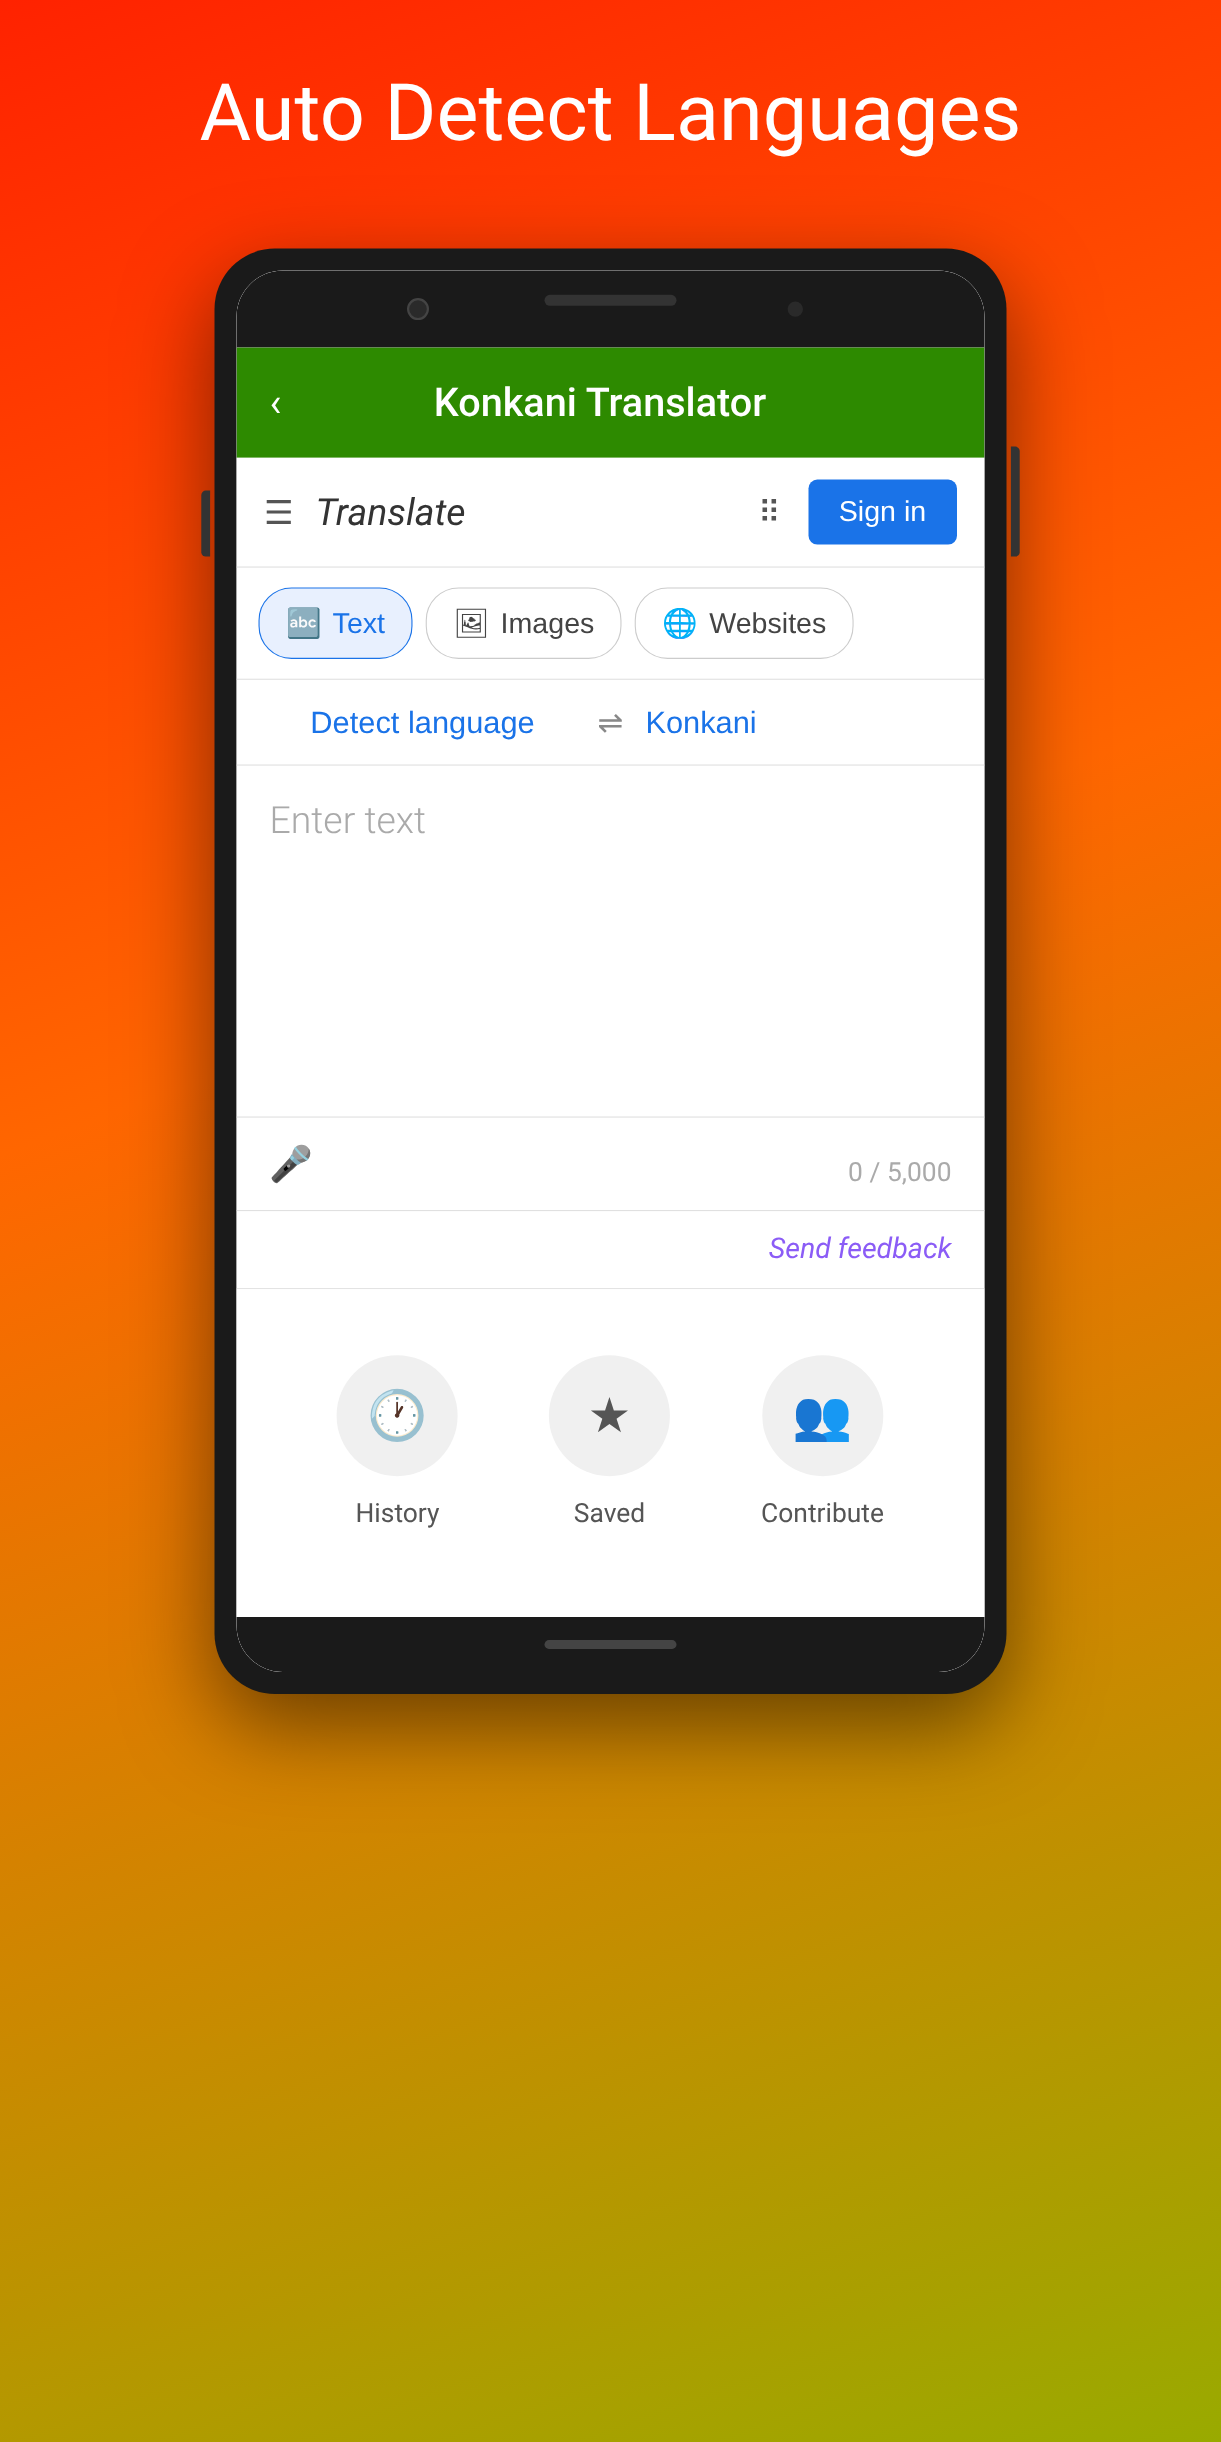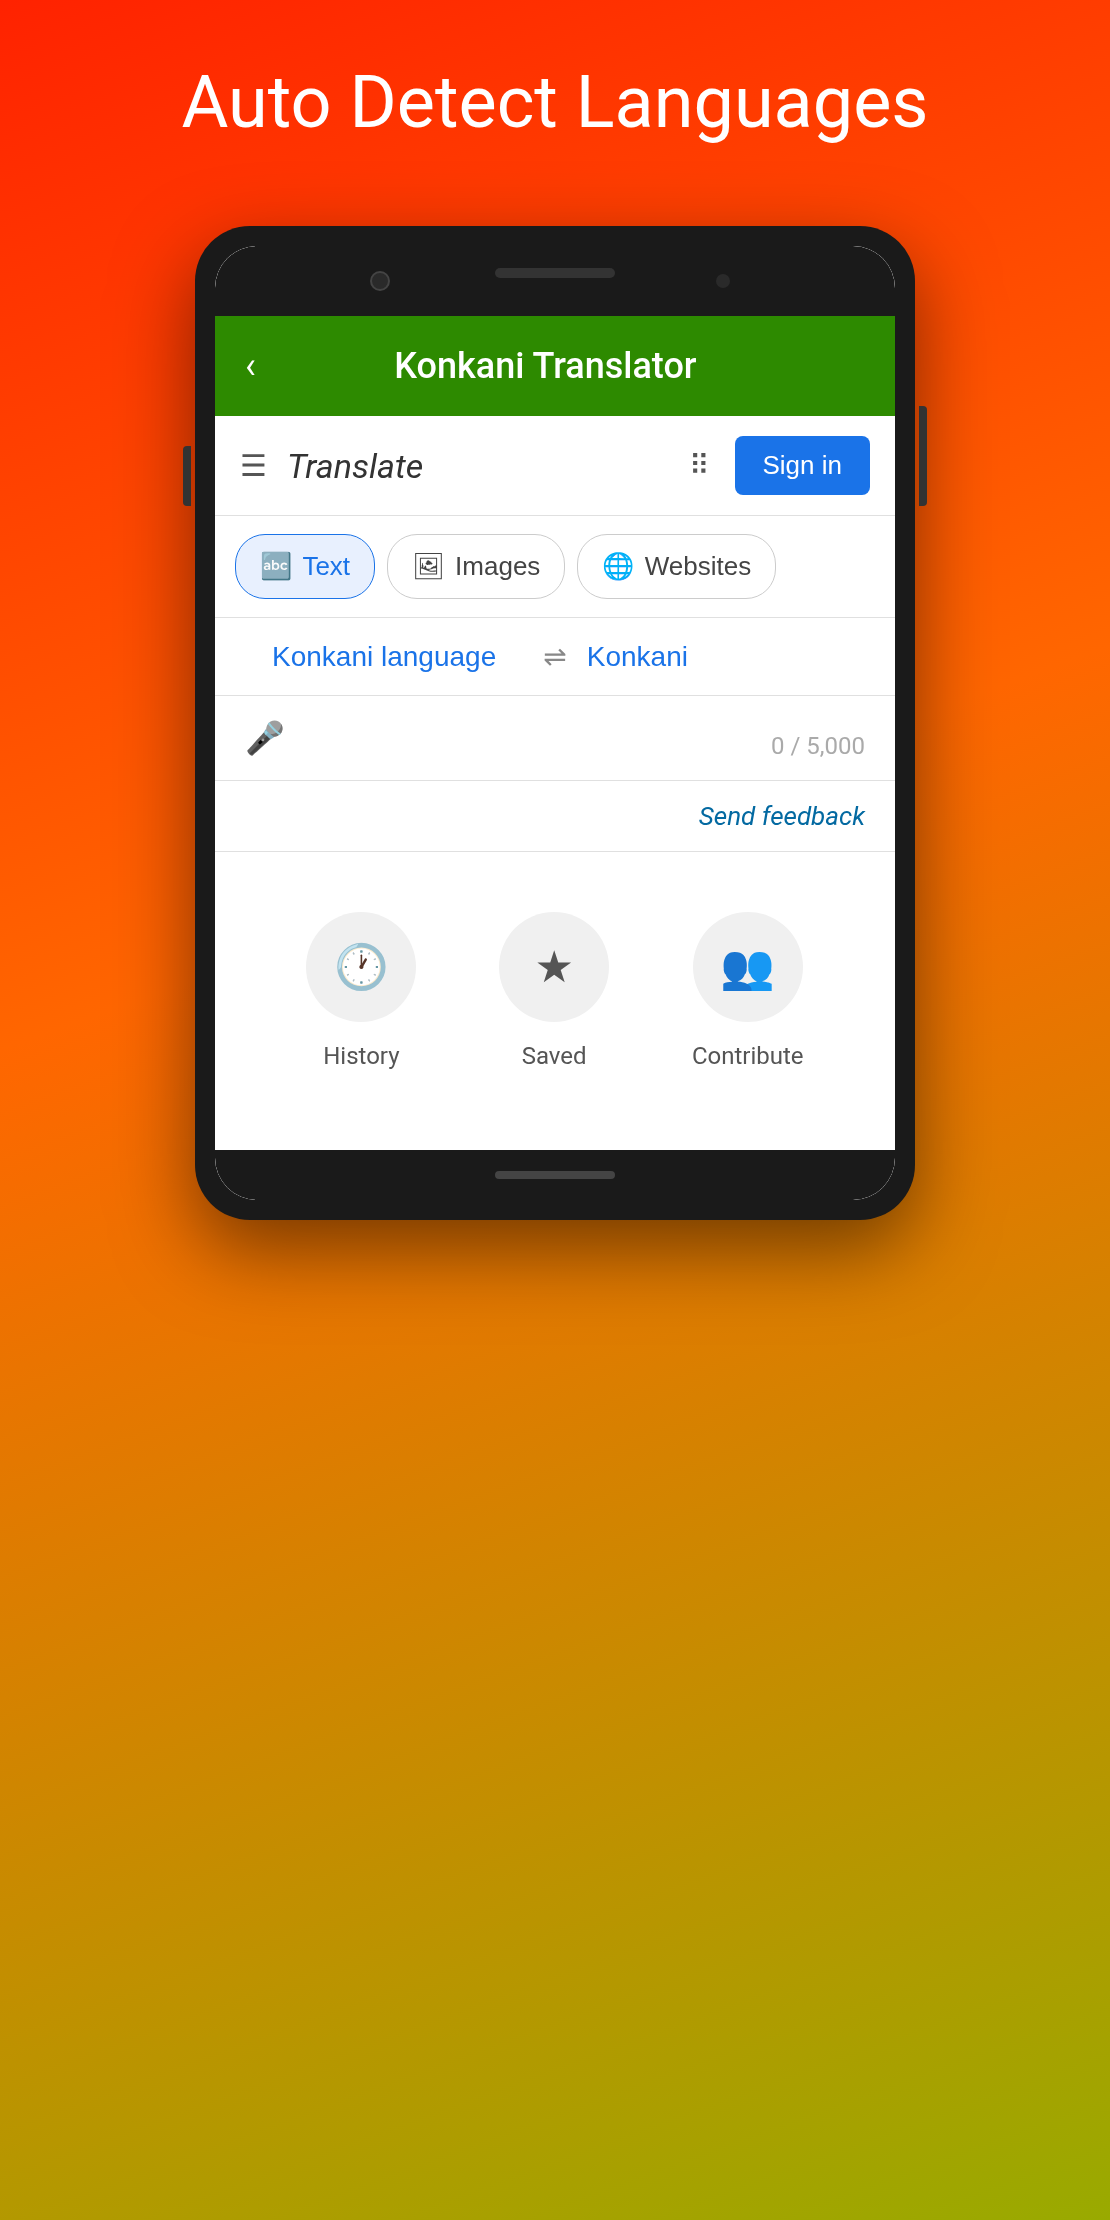--- a/index.html
+++ b/index.html
@@ -247,21 +247,21 @@
 
     
     .feedback-area {
       padding: 20px 30px;
       text-align: right;
       border-bottom: 1px solid #e0e0e0;
     }
 
     .send-feedback {
       font-size: 26px;
-      color: #0369a1;
+      color: #8b5cf6;
       font-style: italic;
       cursor: pointer;
     }
 
     
     .bottom-section {
       background: white;
       padding: 60px 30px 80px;
     }
 
@@ -378,25 +378,28 @@
           <span>🖼</span>
           <span>Images</span>
         </button>
         <button class="tab-btn">
           <span>🌐</span>
           <span>Websites</span>
         </button>
       </div>
 
       <div class="language-bar">
-        <button class="lang-btn">Konkani language</button>
+        <button class="lang-btn">Detect language</button>
         <span class="swap-icon">⇌</span>
         <button class="lang-btn right">Konkani</button>
       </div>
 
+      <div class="text-area">
+        <span class="text-placeholder">Enter text</span>
+      </div>
 
       <div class="text-area-footer">
         <span class="mic-icon">🎤</span>
         <span class="char-count">0 / 5,000</span>
       </div>
 
       <div class="feedback-area">
         <span class="send-feedback">Send feedback</span>
       </div>
 

